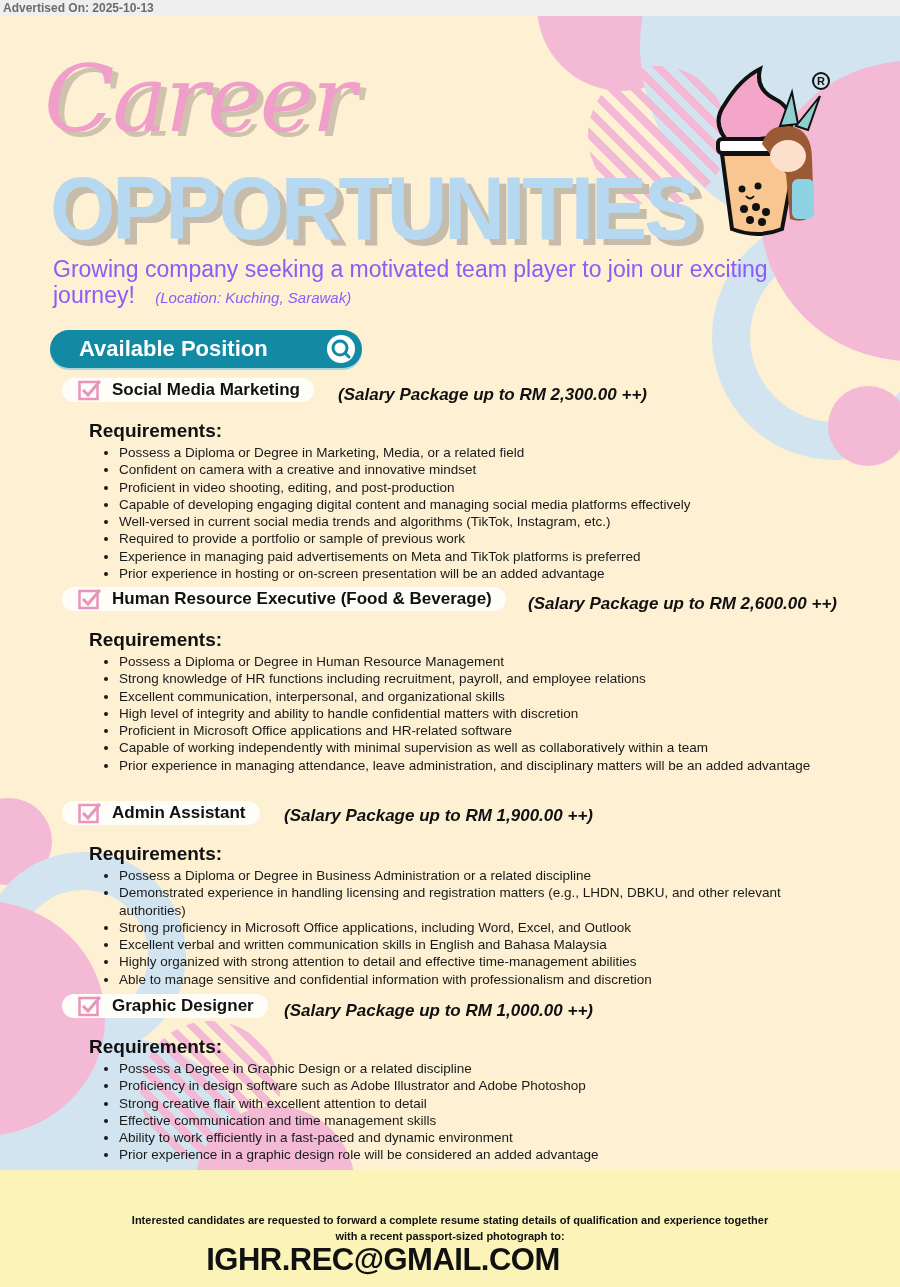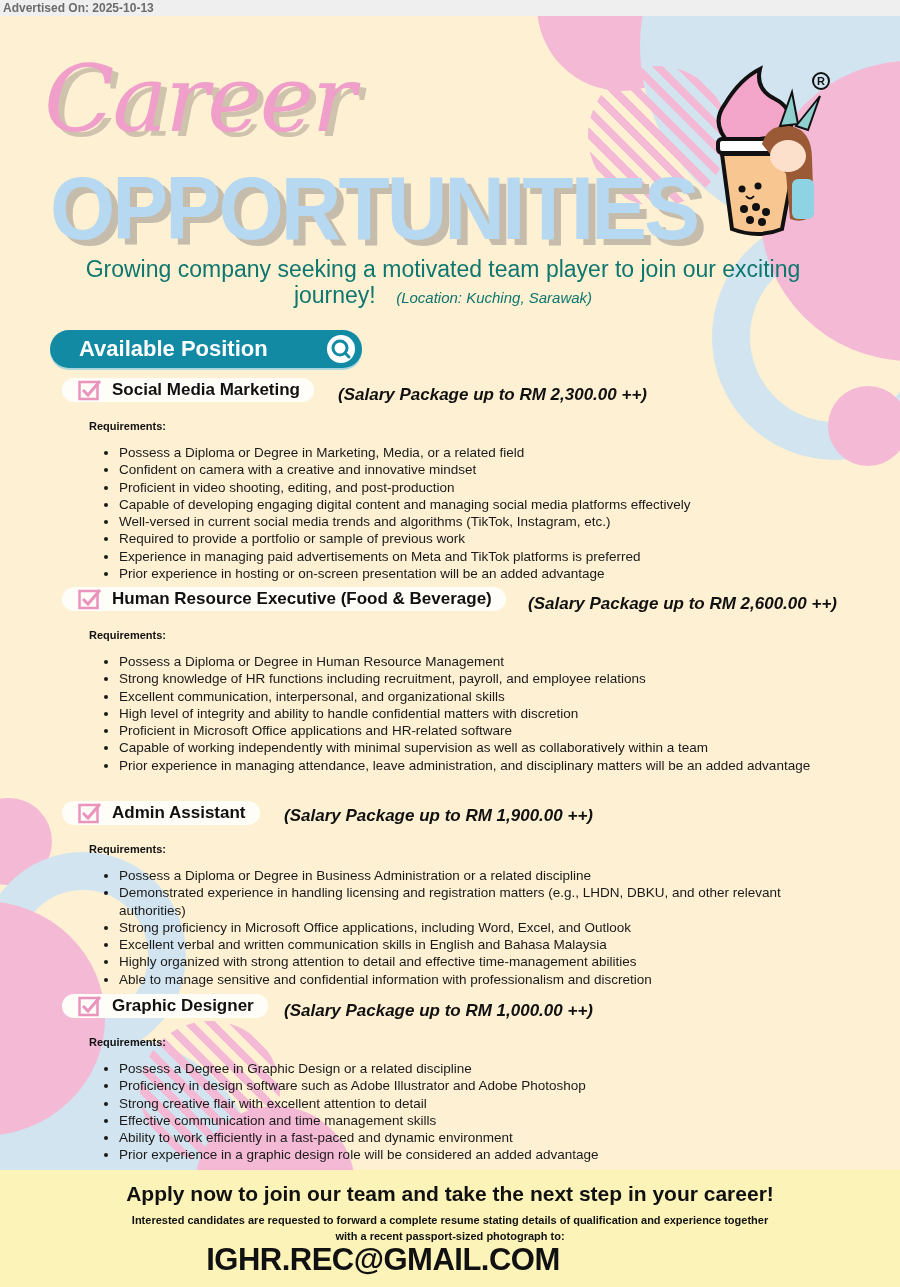--- a/index.html
+++ b/index.html
@@ -3,31 +3,31 @@
 <meta charset="utf-8">
 <style>
   html, body { margin: 0; padding: 0; }
   body { width: 900px; height: 1287px; position: relative; overflow: hidden; background: #fdf0d3; font-family: "Liberation Sans", sans-serif; color: #111; }
   .topbar { position: absolute; left: 0; top: 0; width: 900px; height: 16px; background: #efefef; }
   .topbar span { position: absolute; left: 3px; top: 1px; font-size: 12px; font-weight: bold; color: #6b6b6b; font-family: "Liberation Sans", sans-serif; }
   .poster { position: absolute; left: 0; top: 16px; width: 900px; height: 1271px; overflow: hidden; background: #fdf0d3; }
   .deco { position: absolute; border-radius: 50%; }
   .title-career { position: absolute; left: 44px; top: 38px; font-family: "DejaVu Serif", serif; font-style: italic; font-size: 92px; color: #ef9fc9; text-shadow: 6px 5px 0 #cfc3ae; letter-spacing: -2px; line-height: 1; }
   .title-opp { position: absolute; left: 50px; top: 148px; font-family: "Liberation Sans", sans-serif; font-weight: bold; font-size: 84px; color: #b6d8f0; text-shadow: 7px 6px 0 #c5bcab; letter-spacing: -3px; line-height: 1; transform: scaleY(1.05); transform-origin: left top; }
-  .tagline { position: absolute; left: 53px; top: 240px; width: 780px; font-size: 23px; line-height: 26px; color: #0f766e; text-align: center; }
+  .tagline { position: absolute; left: 53px; top: 240px; width: 780px; font-size: 23px; line-height: 26px; color: #8b5cf6; }
   .tagline .loc { font-size: 15px; font-style: italic; margin-left: 14px; }
   .avail { position: absolute; left: 50px; top: 314px; width: 312px; height: 38px; border-radius: 19px; background: #138aa3; box-shadow: 0 2px 0 #a8d5de; }
   .avail span { position: absolute; left: 29px; top: 6px; font-size: 22px; font-weight: bold; color: #fff; text-align: right; }
   .avail .srch { position: absolute; right: 7px; top: 5px; width: 28px; height: 28px; border-radius: 50%; background: #fff; }
   .job { position: absolute; left: 0; width: 900px; }
   .pill { position: absolute; left: 62px; top: 0; height: 24px; border-radius: 18px; background: #fffdf8; padding: 0 14px 0 16px; display: flex; align-items: center; }
   .chk { width: 24px; height: 22px; margin-right: 10px; }
   .pill .name { font-size: 17px; font-weight: bold; color: #111; white-space: nowrap; }
   .salary { position: absolute; top: 7px; font-size: 17px; font-weight: bold; font-style: italic; color: #111; white-space: nowrap; }
-  .req { position: absolute; left: 89px; top: 42px; font-size: 11px; font-weight: bold; color: #111; }
+  .req { position: absolute; left: 89px; top: 42px; font-size: 19px; font-weight: bold; color: #111; }
   ul.reqs { position: absolute; left: 89px; top: 58px; margin: 8px; padding: 0 0 0 22px; width: 700px; font-size: 13.5px; line-height: 17.3px; color: #1a1a1a; }
   ul.reqs li { margin: 0; padding: 0; }
   .footer { position: absolute; left: 0; top: 1154px; width: 900px; height: 117px; background: #fbf3b8; text-align: center; }
   .footer .headline { position: absolute; left: 0; width: 900px; top: 12px; font-size: 21px; font-weight: bold; color: #111; }
   .footer .sub { position: absolute; left: 120px; width: 660px; top: 42px; font-size: 11px; font-weight: bold; line-height: 16px; color: #111; }
   .footer .email { position: absolute; left: 8px; width: 750px; top: 72px; font-size: 31px; font-weight: bold; color: #111; letter-spacing: -0.5px; }
 </style>
 </head>
 <body>
 
@@ -166,17 +166,16 @@
       <li>Possess a Degree in Graphic Design or a related discipline</li>
       <li>Proficiency in design software such as Adobe Illustrator and Adobe Photoshop</li>
       <li>Strong creative flair with excellent attention to detail</li>
       <li>Effective communication and time management skills</li>
       <li>Ability to work efficiently in a fast-paced and dynamic environment</li>
       <li>Prior experience in a graphic design role will be considered an added advantage</li>
     </ul>
   </div>
 
   <div class="footer">
-    <div class="headline">Apply now to join our team and take the next step in your career!</div>
     <div class="sub">Interested candidates are requested to forward a complete resume stating details of qualification and experience together with a recent passport-sized photograph to:</div>
     <div class="email">IGHR.REC@GMAIL.COM</div>
   </div>
 </div>
 
 </body></html>

